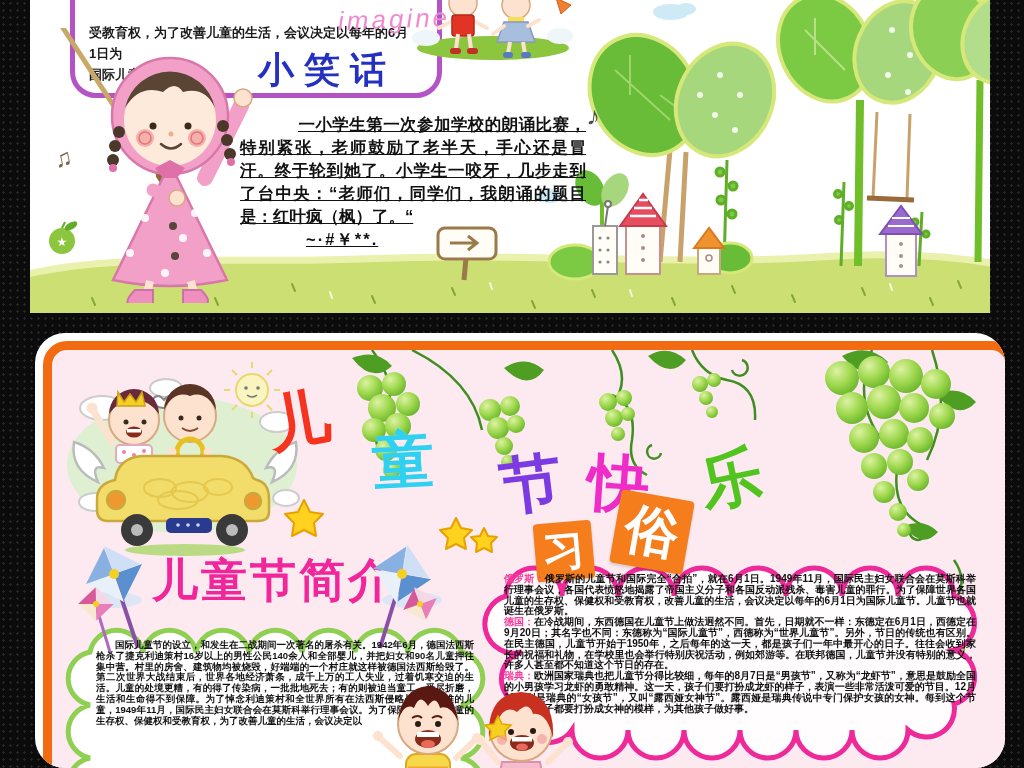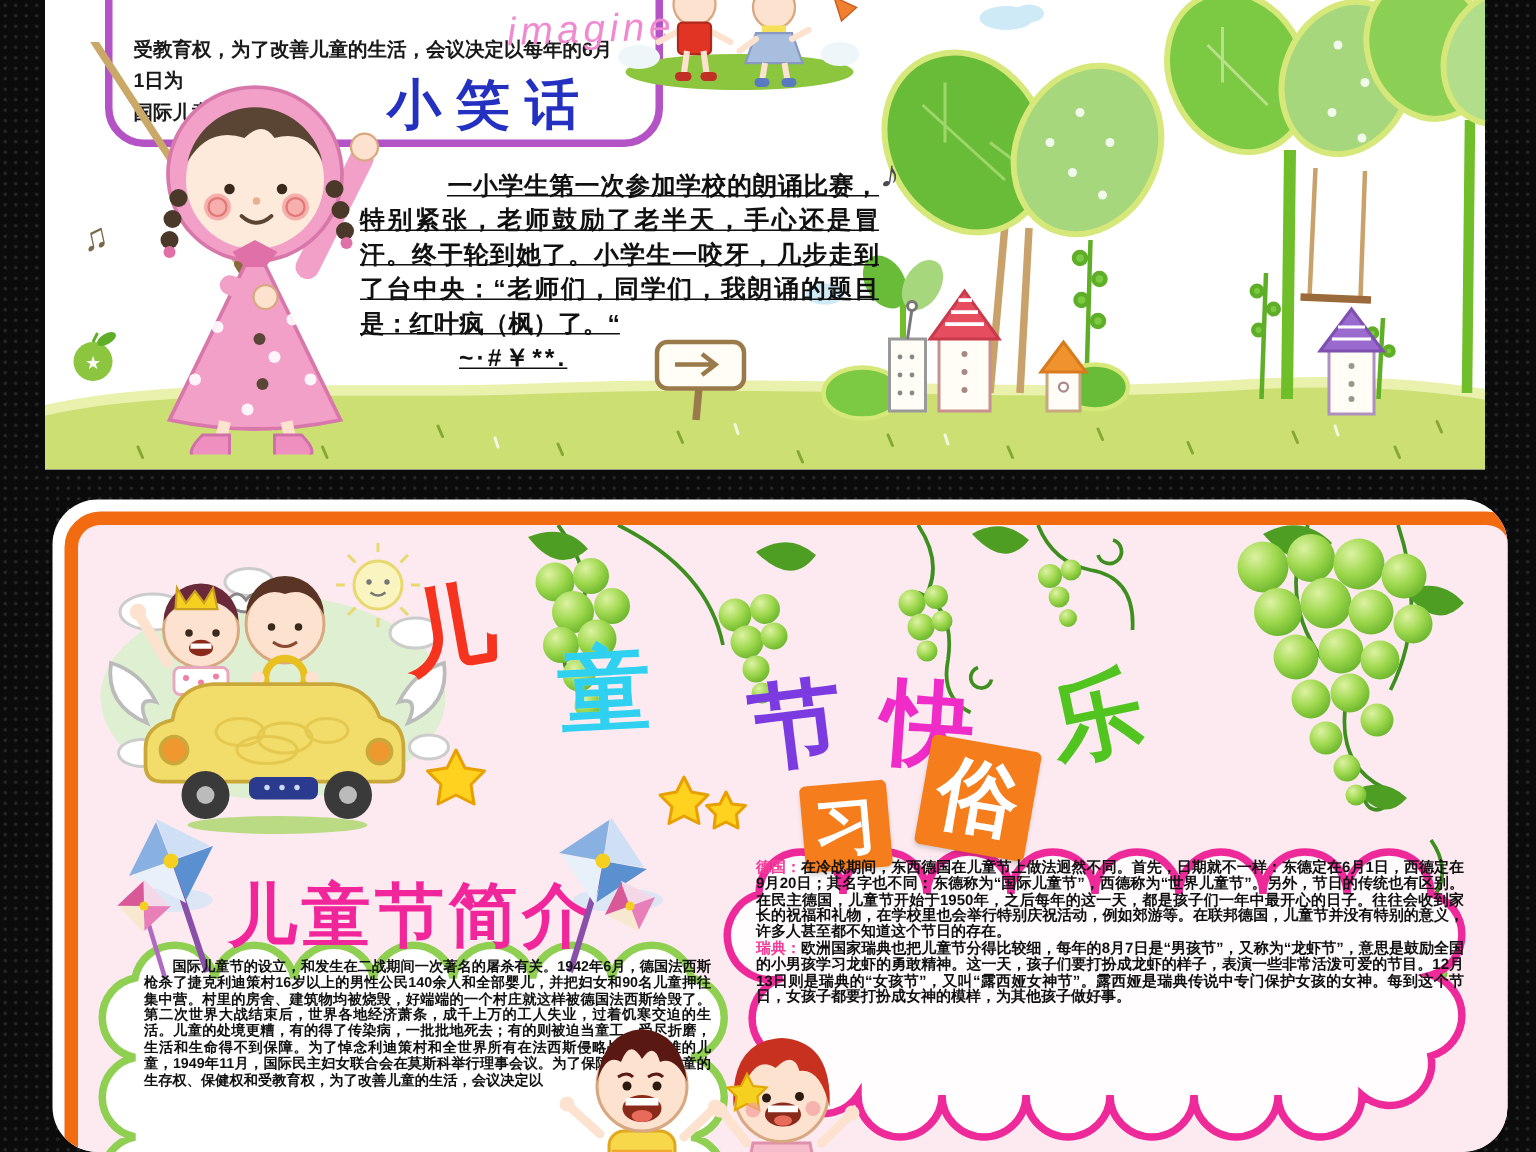--- a/index.html
+++ b/index.html
@@ -491,21 +491,21 @@
 
     <span class="tchar t0" style="left: 216px; top: 40px; color: rgb(245, 51, 31);">儿</span>
     <span class="tchar t1" style="left: 320px; top: 80px; color: rgb(47, 208, 240);">童</span>
     <span class="tchar t2" style="left: 448px; top: 103px; color: rgb(123, 59, 224);">节</span>
     <span class="tchar t3" style="left: 536px; top: 103px; color: rgb(240, 44, 200);">快</span>
     <span class="tchar t4" style="left: 648px; top: 98px; color: rgb(82, 196, 31);">乐</span>
 
     <div class="stamp s0" style="color: rgb(255, 255, 255); background-color: rgb(245, 125, 28);">习</div>
     <div class="stamp s1" style="color: rgb(255, 255, 255); background-color: rgb(245, 125, 28);">俗</div>
 
-    <div class="abs intro-heading" style="color: rgb(241, 38, 155); margin-top: 30px;">儿童节简介</div>
+    <div class="abs intro-heading" style="color: rgb(241, 38, 155);">儿童节简介</div>
 
     <svg class="abs noptr" style="left:18px;top:188px" width="84" height="118" viewBox="0 0 84 118">
       <line x1="44" y1="38" x2="68" y2="110" stroke="#8a4fa8" stroke-width="4"></line>
       <g transform="translate(44,36)">
         <path d="M0,0 L28,-10 L10,26 Z" fill="#5a8fd0" transform="rotate(0)"></path>
         <path d="M0,0 L28,-10 L10,26 Z" fill="#e8f0fa" transform="rotate(90)"></path>
         <path d="M0,0 L28,-10 L10,26 Z" fill="#88b0e0" transform="rotate(180)"></path>
         <path d="M0,0 L28,-10 L10,26 Z" fill="#cfdff5" transform="rotate(270)"></path>
         <circle r="5" fill="#f5d020"></circle>
       </g>
@@ -534,20 +534,21 @@
         <path d="M0,0 L28,-10 L10,26 Z" fill="#f5d8e8" transform="rotate(270)"></path>
         <circle r="5" fill="#f5d020"></circle>
       </g>
     </svg>
 
     <div class="abs intro-body">
       <p>国际儿童节的设立，和发生在二战期间一次著名的屠杀有关。1942年6月，德国法西斯枪杀了捷克利迪策村16岁以上的男性公民140余人和全部婴儿，并把妇女和90名儿童押往集中营。村里的房舍、建筑物均被烧毁，好端端的一个村庄就这样被德国法西斯给毁了。第二次世界大战结束后，世界各地经济萧条，成千上万的工人失业，过着饥寒交迫的生活。儿童的处境更糟，有的得了传染病，一批批地死去；有的则被迫当童工，受尽折磨，生活和生命得不到保障。为了悼念利迪策村和全世界所有在法西斯侵略战争中死难的儿童，1949年11月，国际民主妇女联合会在莫斯科举行理事会议。为了保障世界各国儿童的生存权、保健权和受教育权，为了改善儿童的生活，会议决定以</p>
     </div>
 
     <div class="abs customs-body">
+      <p><span class="lbl" style="color: rgb(244, 61, 155);">俄罗斯：</span><span>俄罗斯的儿童节和国际完全“合拍”，就在6月1日。1949年11月，国际民主妇女联合会在莫斯科举行理事会议，各国代表愤怒地揭露了帝国主义分子和各国反动派残杀、毒害儿童的罪行。为了保障世界各国儿童的生存权、保健权和受教育权，改善儿童的生活，会议决定以每年的6月1日为国际儿童节。儿童节也就诞生在俄罗斯。</span></p>
       <p><span class="lbl" style="color: rgb(244, 61, 155);">德国：</span><span>在冷战期间，东西德国在儿童节上做法迥然不同。首先，日期就不一样：东德定在6月1日，西德定在9月20日；其名字也不同：东德称为“国际儿童节”，西德称为“世界儿童节”。另外，节日的传统也有区别。在民主德国，儿童节开始于1950年，之后每年的这一天，都是孩子们一年中最开心的日子。往往会收到家长的祝福和礼物，在学校里也会举行特别庆祝活动，例如郊游等。在联邦德国，儿童节并没有特别的意义，许多人甚至都不知道这个节日的存在。</span></p>
       <p><span class="lbl" style="color: rgb(244, 61, 155);">瑞典：</span><span>欧洲国家瑞典也把儿童节分得比较细，每年的8月7日是“男孩节”，又称为“龙虾节”，意思是鼓励全国的小男孩学习龙虾的勇敢精神。这一天，孩子们要打扮成龙虾的样子，表演一些非常活泼可爱的节目。12月13日则是瑞典的“女孩节”，又叫“露西娅女神节”。露西娅是瑞典传说中专门保护女孩的女神。每到这个节日，女孩子都要打扮成女神的模样，为其他孩子做好事。</span></p>
     </div>
 
     <svg class="abs noptr" style="left:318px;top:326px" width="205" height="140" viewBox="0 0 205 140">
       <g>
         <line x1="30" y1="80" x2="10" y2="62" stroke="#fde2cf" stroke-width="6" stroke-linecap="round"></line>
         <line x1="86" y1="82" x2="105" y2="64" stroke="#fde2cf" stroke-width="6" stroke-linecap="round"></line>
         <circle cx="8" cy="60" r="5" fill="#fde2cf"></circle>
           <circle cx="107" cy="62" r="5" fill="#fde2cf"></circle>

